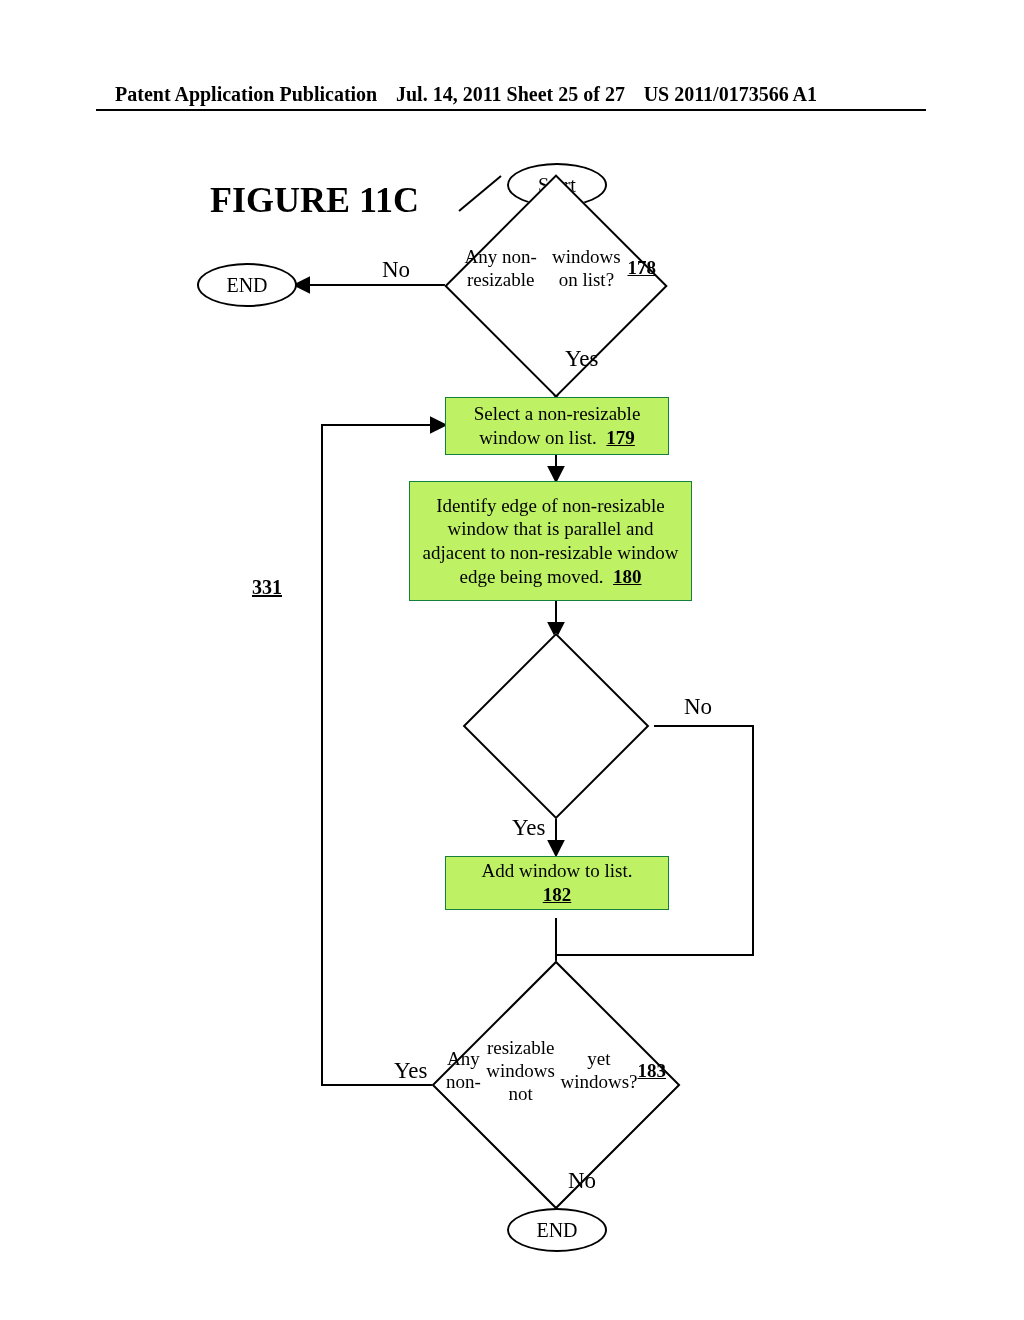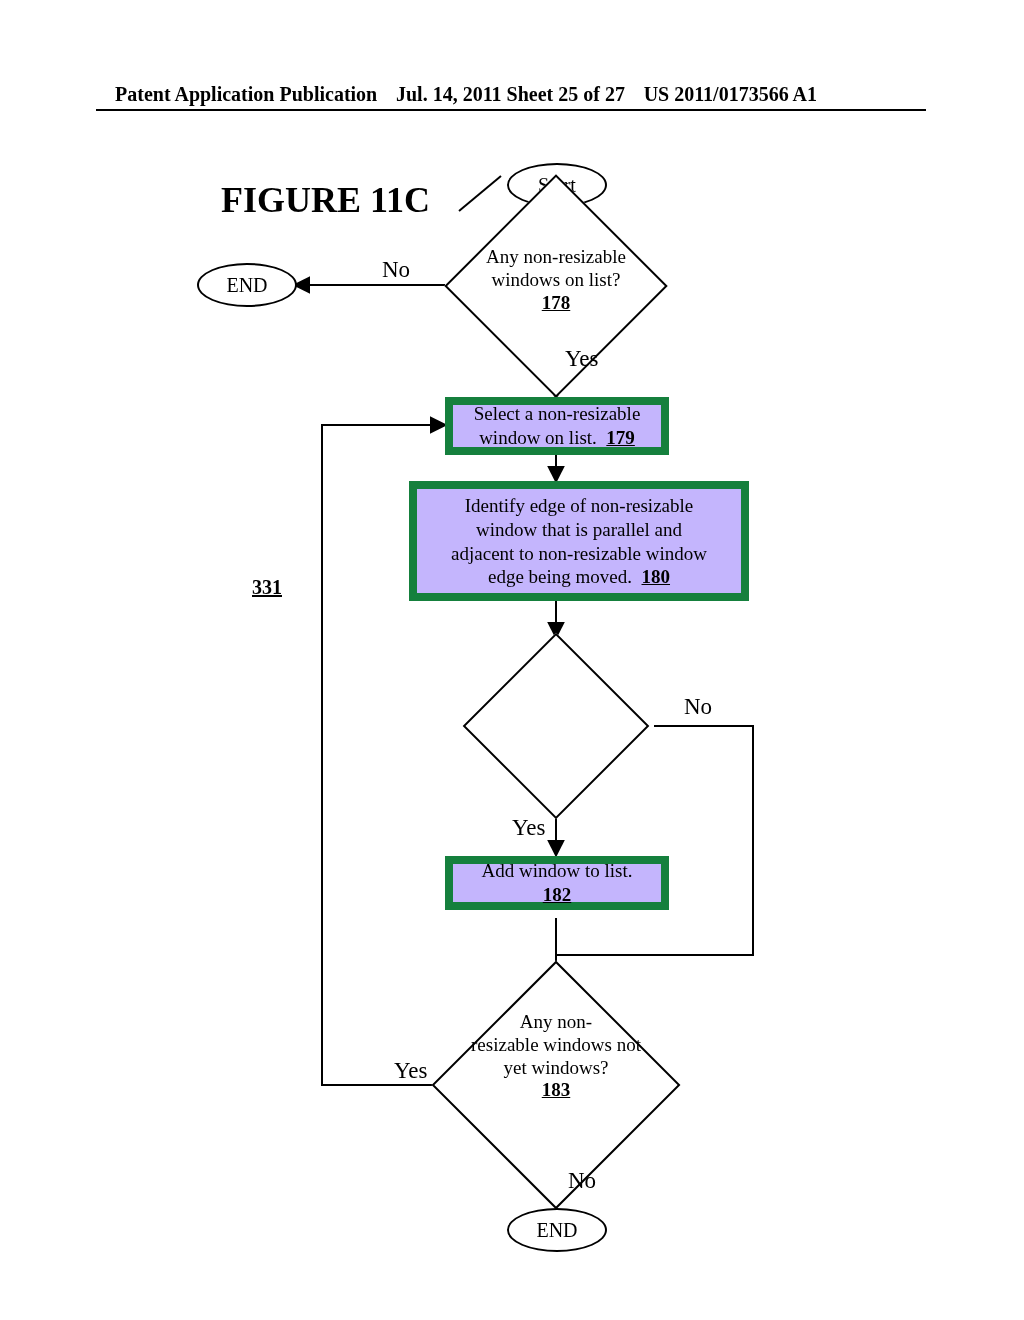--- a/index.html
+++ b/index.html
@@ -46,48 +46,48 @@
       border: 2px solid #000;
       border-radius: 50%;
       display: flex;
       align-items: center;
       justify-content: center;
       font-size: 20px;
       background: #fff;
     }
     .process {
       position: absolute;
-      border: 8px solid #15803d;
-      background: #c4b5fd;
+      border: 1px solid #15803d;
+      background: #bef264;
       text-align: center;
       font-size: 19px;
       display: flex;
       flex-direction: column;
       align-items: center;
       justify-content: center;
-      padding: 4px 8px;
+      padding: 12px 8px;
       line-height: 1.25;
     }
     .process .ref {
       font-weight: bold;
       text-decoration: underline;
     }
     .diamond {
       position: absolute;
       transform: rotate(45deg);
       border: 2px solid #000;
       background: #fff;
     }
     .diamond-text {
       position: absolute;
       text-align: center;
       font-size: 19px;
       line-height: 1.2;
       display: flex;
-      flex-direction: column;
+      flex-direction: row;
       align-items: center;
       justify-content: flex-end;
     }
     .diamond-text .ref {
       font-weight: bold;
       text-decoration: underline;
     }
     .label {
       position: absolute;
       font-size: 23px;
@@ -110,21 +110,21 @@
 </head>
 <body>
 
 <div class="header">
   <span>Patent Application Publication</span>
   <span>Jul. 14, 2011  Sheet 25 of 27</span>
   <span>US 2011/0173566 A1</span>
 </div>
 <div class="header-rule"></div>
 
-<div class="figure-title" style="left:221px; top:179px;">FIGURE 11C</div>
+<div class="figure-title" style="left:210px; top:179px;">FIGURE 11C</div>
 
 <div class="subref" style="left:252px; top:576px;">331</div>
 
 <div class="flowchart">
 
 <svg class="arrows">
   <defs>
     <marker id="ah" viewBox="0 0 10 10" refX="8" refY="5" markerWidth="9" markerHeight="9" orient="auto-start-reverse">
       <path d="M 0 0 L 10 5 L 0 10 z" fill="#000"></path>
     </marker>
@@ -168,38 +168,38 @@
   <span class="ref">178</span>
 </div>
 <div class="label" style="left:382px; top:257px;">No</div>
 <div class="label" style="left:565px; top:346px;">Yes</div>
 
 <div class="process" style="left:445px; top:397px; width:224px; height:58px;">
   <span>Select a non-resizable</span>
   <span><span>window on list.</span>&nbsp;&nbsp;<span class="ref">179</span></span>
 </div>
 
-<div class="process" style="left:409px; top:481px; width:340px; height:120px;justify-content:flex-end;">
+<div class="process" style="left:409px; top:481px; width:283px; height:120px;">
   <span>Identify edge of non-resizable</span>
   <span>window that is parallel and</span>
   <span>adjacent to non-resizable window</span>
   <span><span>edge being moved.</span>&nbsp;&nbsp;<span class="ref">180</span></span>
 </div>
 
 <div class="diamond" style="left:490px; top:660px; width:132px; height:132px;"></div>
 <div class="label" style="left:684px; top:694px;">No</div>
 <div class="label" style="left:512px; top:815px;">Yes</div>
 
 <div class="process" style="left:445px; top:856px; width:224px; height:54px;">
   <span>Add window to list.</span>
   <span class="ref">182</span>
 </div>
 
 <div class="diamond" style="left:468px; top:997px; width:176px; height:176px;"></div>
-<div class="diamond-text" style="left:446px; top:1011px; width:220px;font-family:Liberation Serif, serif;">
+<div class="diamond-text" style="left:446px; top:1037px; width:220px;font-family:Liberation Serif, serif;">
   <span>Any non-</span>
   <span>resizable windows not</span>
   <span>yet windows?</span>
   <span class="ref">183</span>
 </div>
 <div class="label" style="left:394px; top:1058px;">Yes</div>
 <div class="label" style="left:568px; top:1168px;">No</div>
 
 <div class="terminator" style="left:507px; top:1208px; width:100px; height:44px;">
   <span>END</span>

